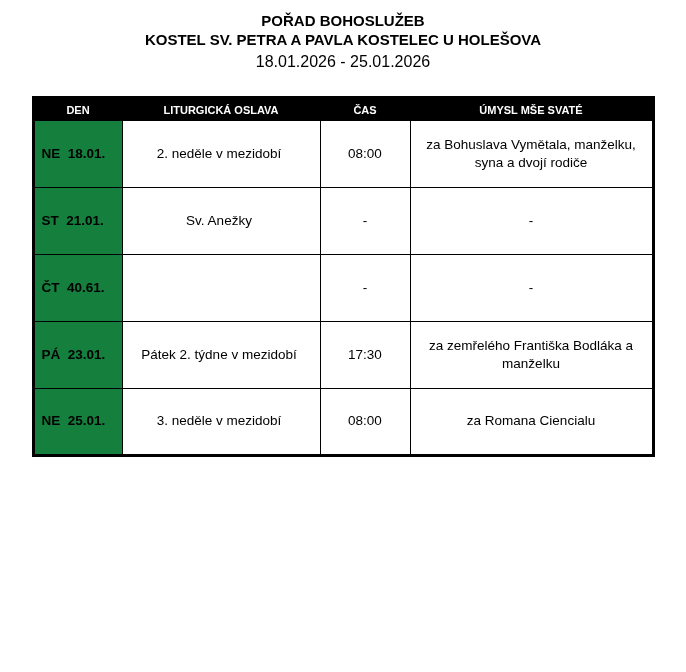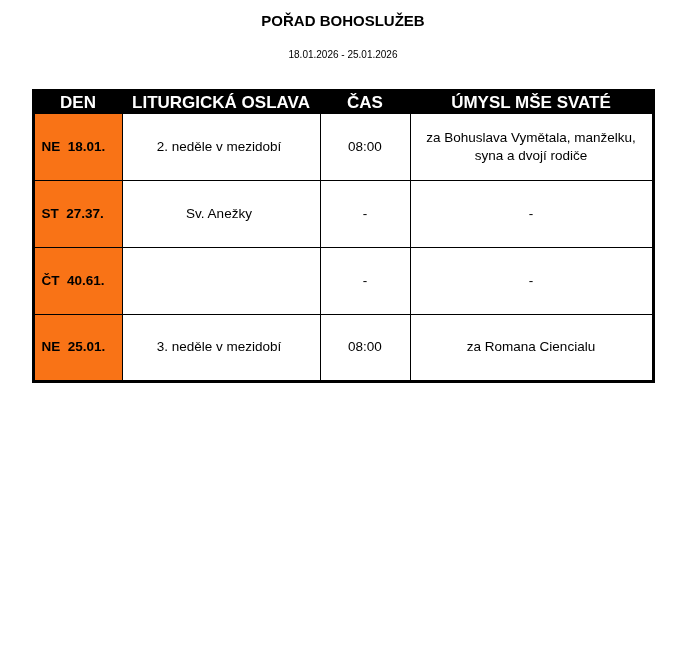--- a/index.html
+++ b/index.html
@@ -4,61 +4,62 @@
 <style>
   html, body { margin: 0; padding: 0; background: #ffffff; }
   body {
     width: 686px; height: 672px;
     font-family: "Liberation Sans", sans-serif;
     color: #000;
   }
   .page { box-sizing: border-box; width: 686px; height: 649px; padding-top: 11px; }
   .title-block { text-align: center; }
   .title, .subtitle { font-size: 15px; font-weight: bold; line-height: 19px; }
-  .date-range { font-size: 10px; line-height: 18px; margin-top: 16px; margin-bottom: 25px; }
+  .date-range { font-size: 16px; line-height: 18px; margin-top: 4px; margin-bottom: 25px; }
 
   table.schedule {
     border-collapse: collapse;
     border: 3px solid #000;
     margin: 0 auto;
     table-layout: fixed;
     width: 620px;
   }
   .schedule th {
     background: #000000; color: #ffffff;
-    font-size: 17px; font-weight: bold;
+    font-size: 11px; font-weight: bold;
     height: 21px; padding: 0;
     border: 1px solid #000;
     text-align: center;
   }
   .schedule td {
     border: 1px solid #000;
     font-size: 13.5px;
     height: 67px;
     text-align: center;
     vertical-align: middle;
     padding: 2px 8px;
     box-sizing: border-box;
     line-height: 1.35;
   }
   td.cell-den {
-    background: #f97316;
+    background: #15803d;
     font-weight: bold;
     text-align: left;
     padding-left: 7px;
     white-space: pre;
   }
   td.cell-oslava { padding-left: 10px; padding-right: 14px; }
 </style>
 </head>
 <body>
 
 <div class="page">
   <div class="title-block">
     <div class="title">POŘAD BOHOSLUŽEB</div>
+    <div class="subtitle">KOSTEL SV. PETRA A PAVLA KOSTELEC U HOLEŠOVA</div>
     <div class="date-range">18.01.2026 - 25.01.2026</div>
   </div>
 
   <table class="schedule">
     <colgroup>
       <col style="width:89px">
       <col style="width:198px">
       <col style="width:90px">
       <col style="width:243px">
     </colgroup>
@@ -71,30 +72,36 @@
         </tr>
     </thead>
     <tbody>
         <tr>
           <td class="cell-den">NE  18.01.</td>
           <td class="cell-oslava">2. neděle v mezidobí</td>
           <td class="cell-cas">08:00</td>
           <td class="cell-umysl">za Bohuslava Vymětala, manželku, syna a dvojí rodiče</td>
         </tr>
         <tr>
-          <td class="cell-den">ST  27.37.</td>
+          <td class="cell-den">ST  21.01.</td>
           <td class="cell-oslava">Sv. Anežky</td>
           <td class="cell-cas">-</td>
           <td class="cell-umysl">-</td>
         </tr>
         <tr>
           <td class="cell-den">ČT  40.61.</td>
           <td class="cell-oslava"></td>
           <td class="cell-cas">-</td>
           <td class="cell-umysl">-</td>
+        </tr>
+        <tr>
+          <td class="cell-den">PÁ  23.01.</td>
+          <td class="cell-oslava">Pátek 2. týdne v mezidobí</td>
+          <td class="cell-cas">17:30</td>
+          <td class="cell-umysl">za zemřelého Františka Bodláka a manželku</td>
         </tr>
         <tr>
           <td class="cell-den">NE  25.01.</td>
           <td class="cell-oslava">3. neděle v mezidobí</td>
           <td class="cell-cas">08:00</td>
           <td class="cell-umysl">za Romana Ciencialu</td>
         </tr>
       </tbody>
   </table>
 </div>

